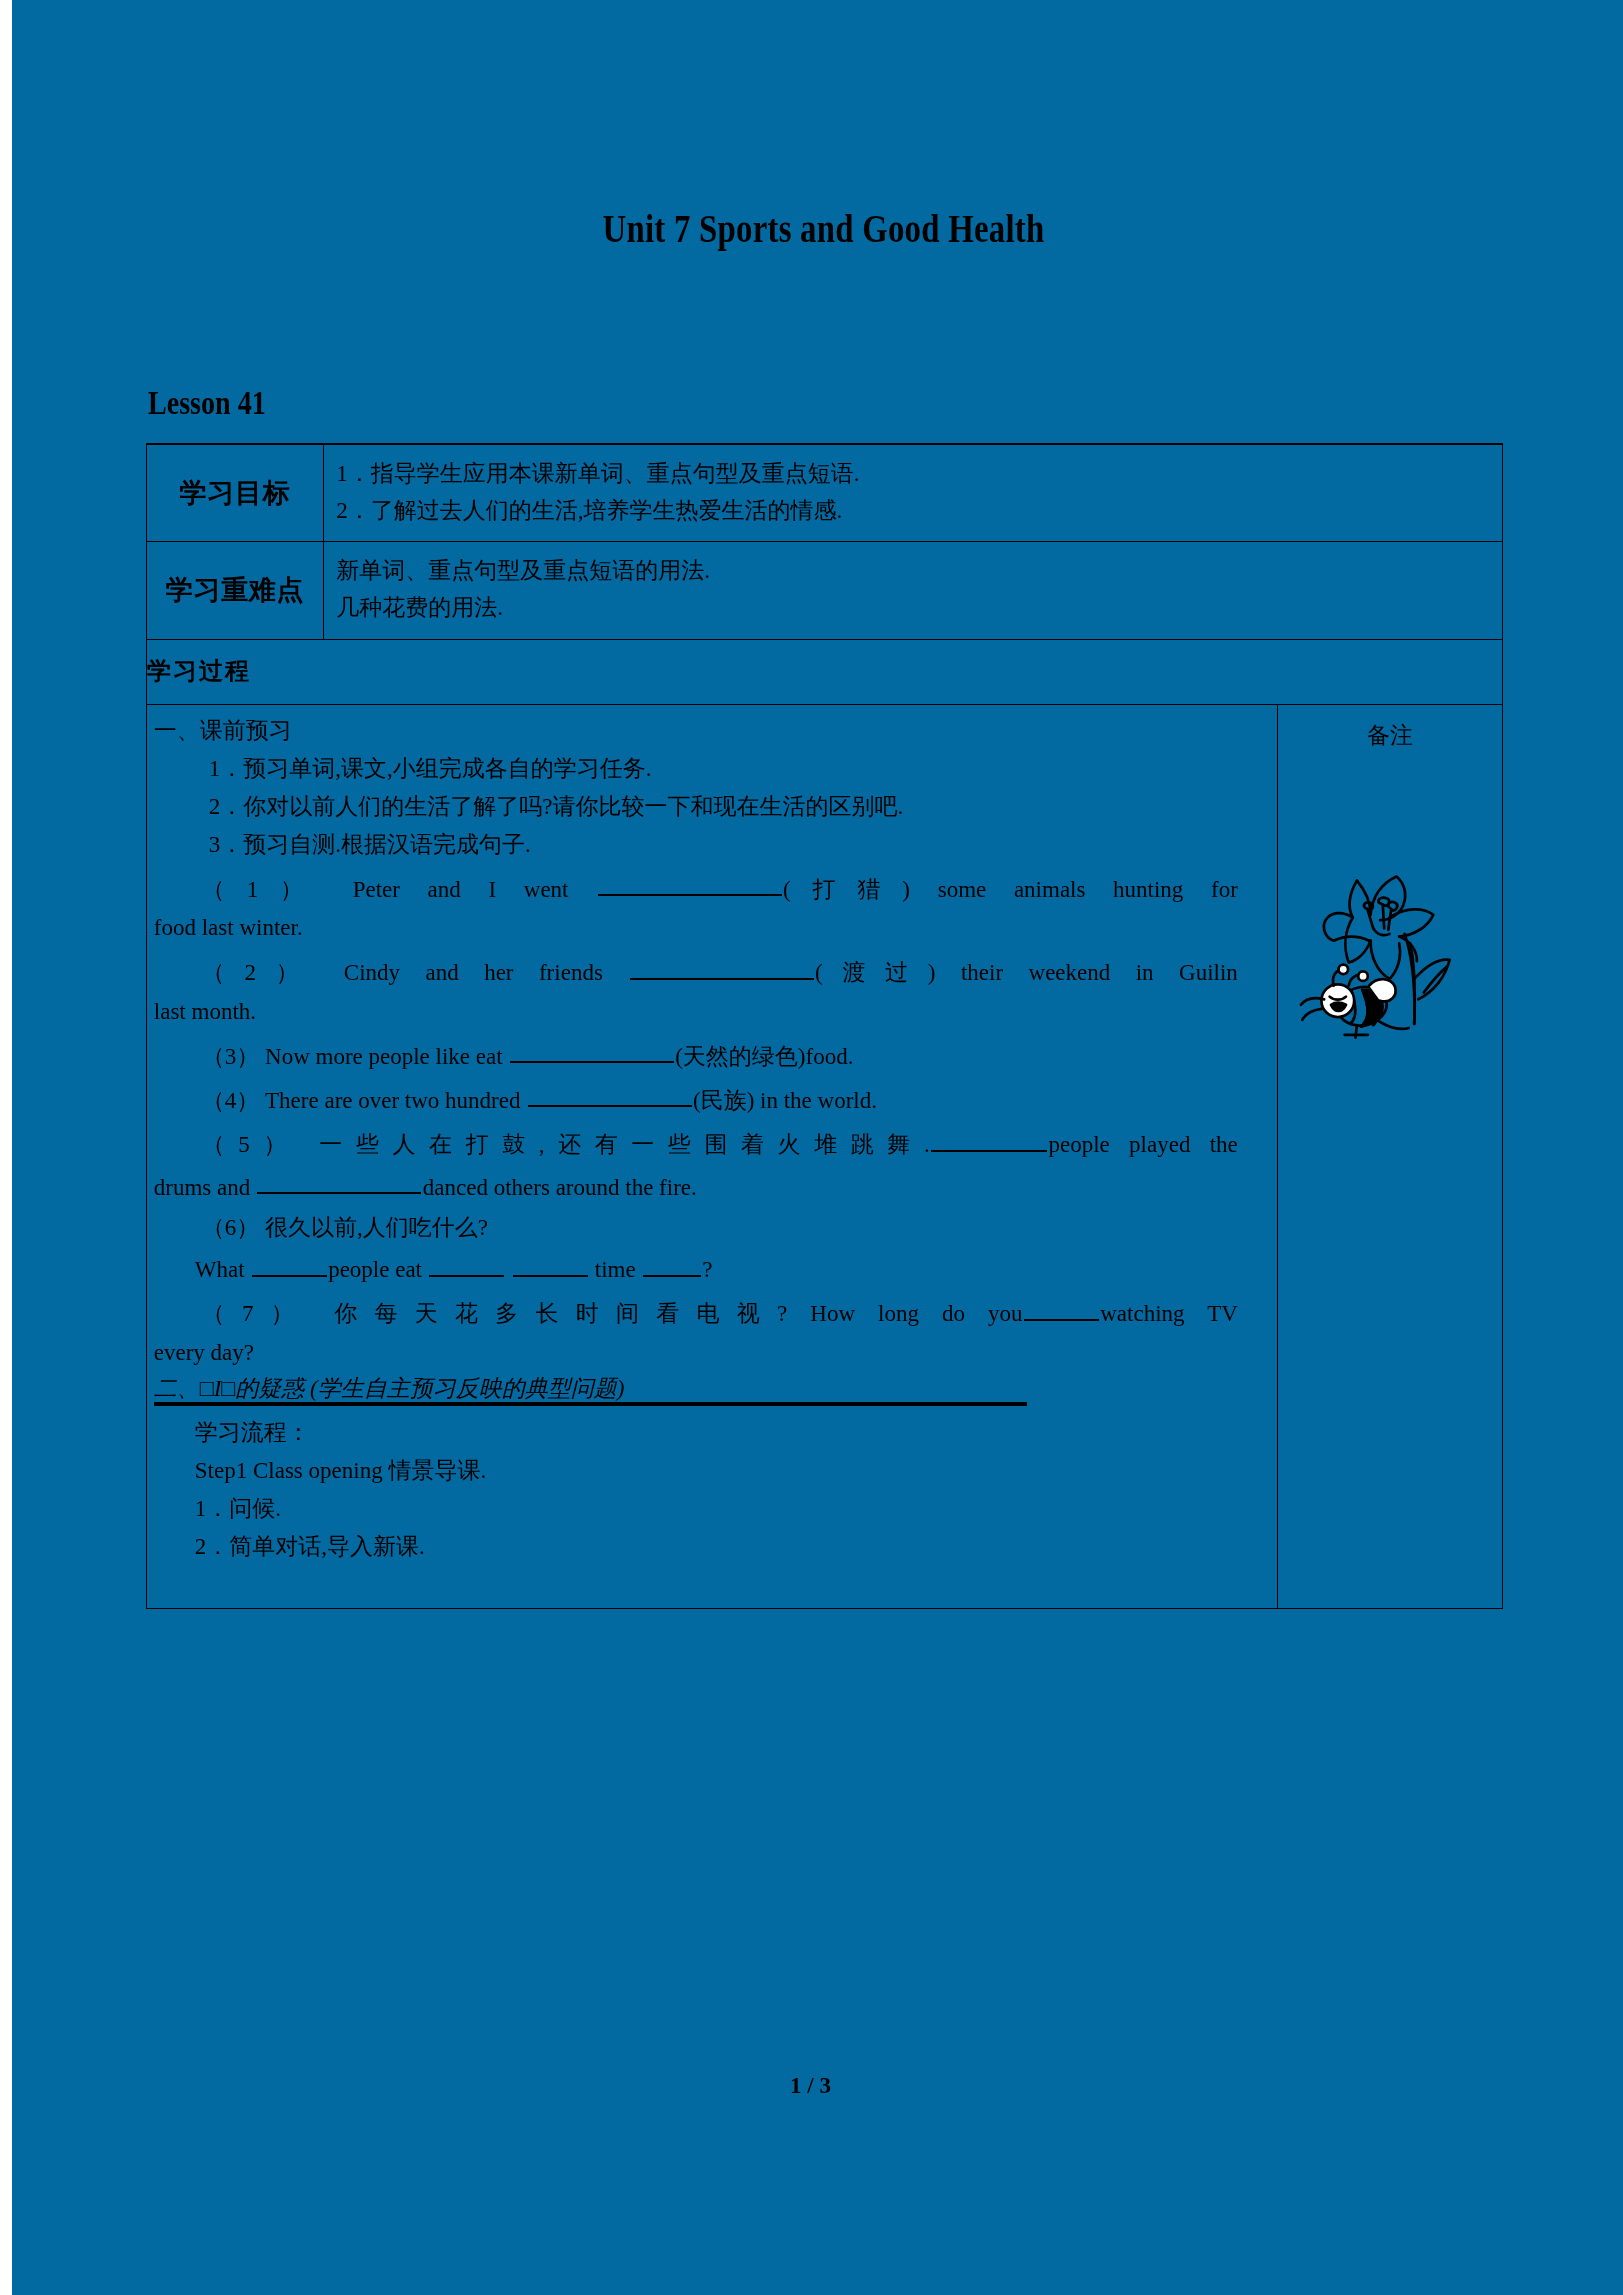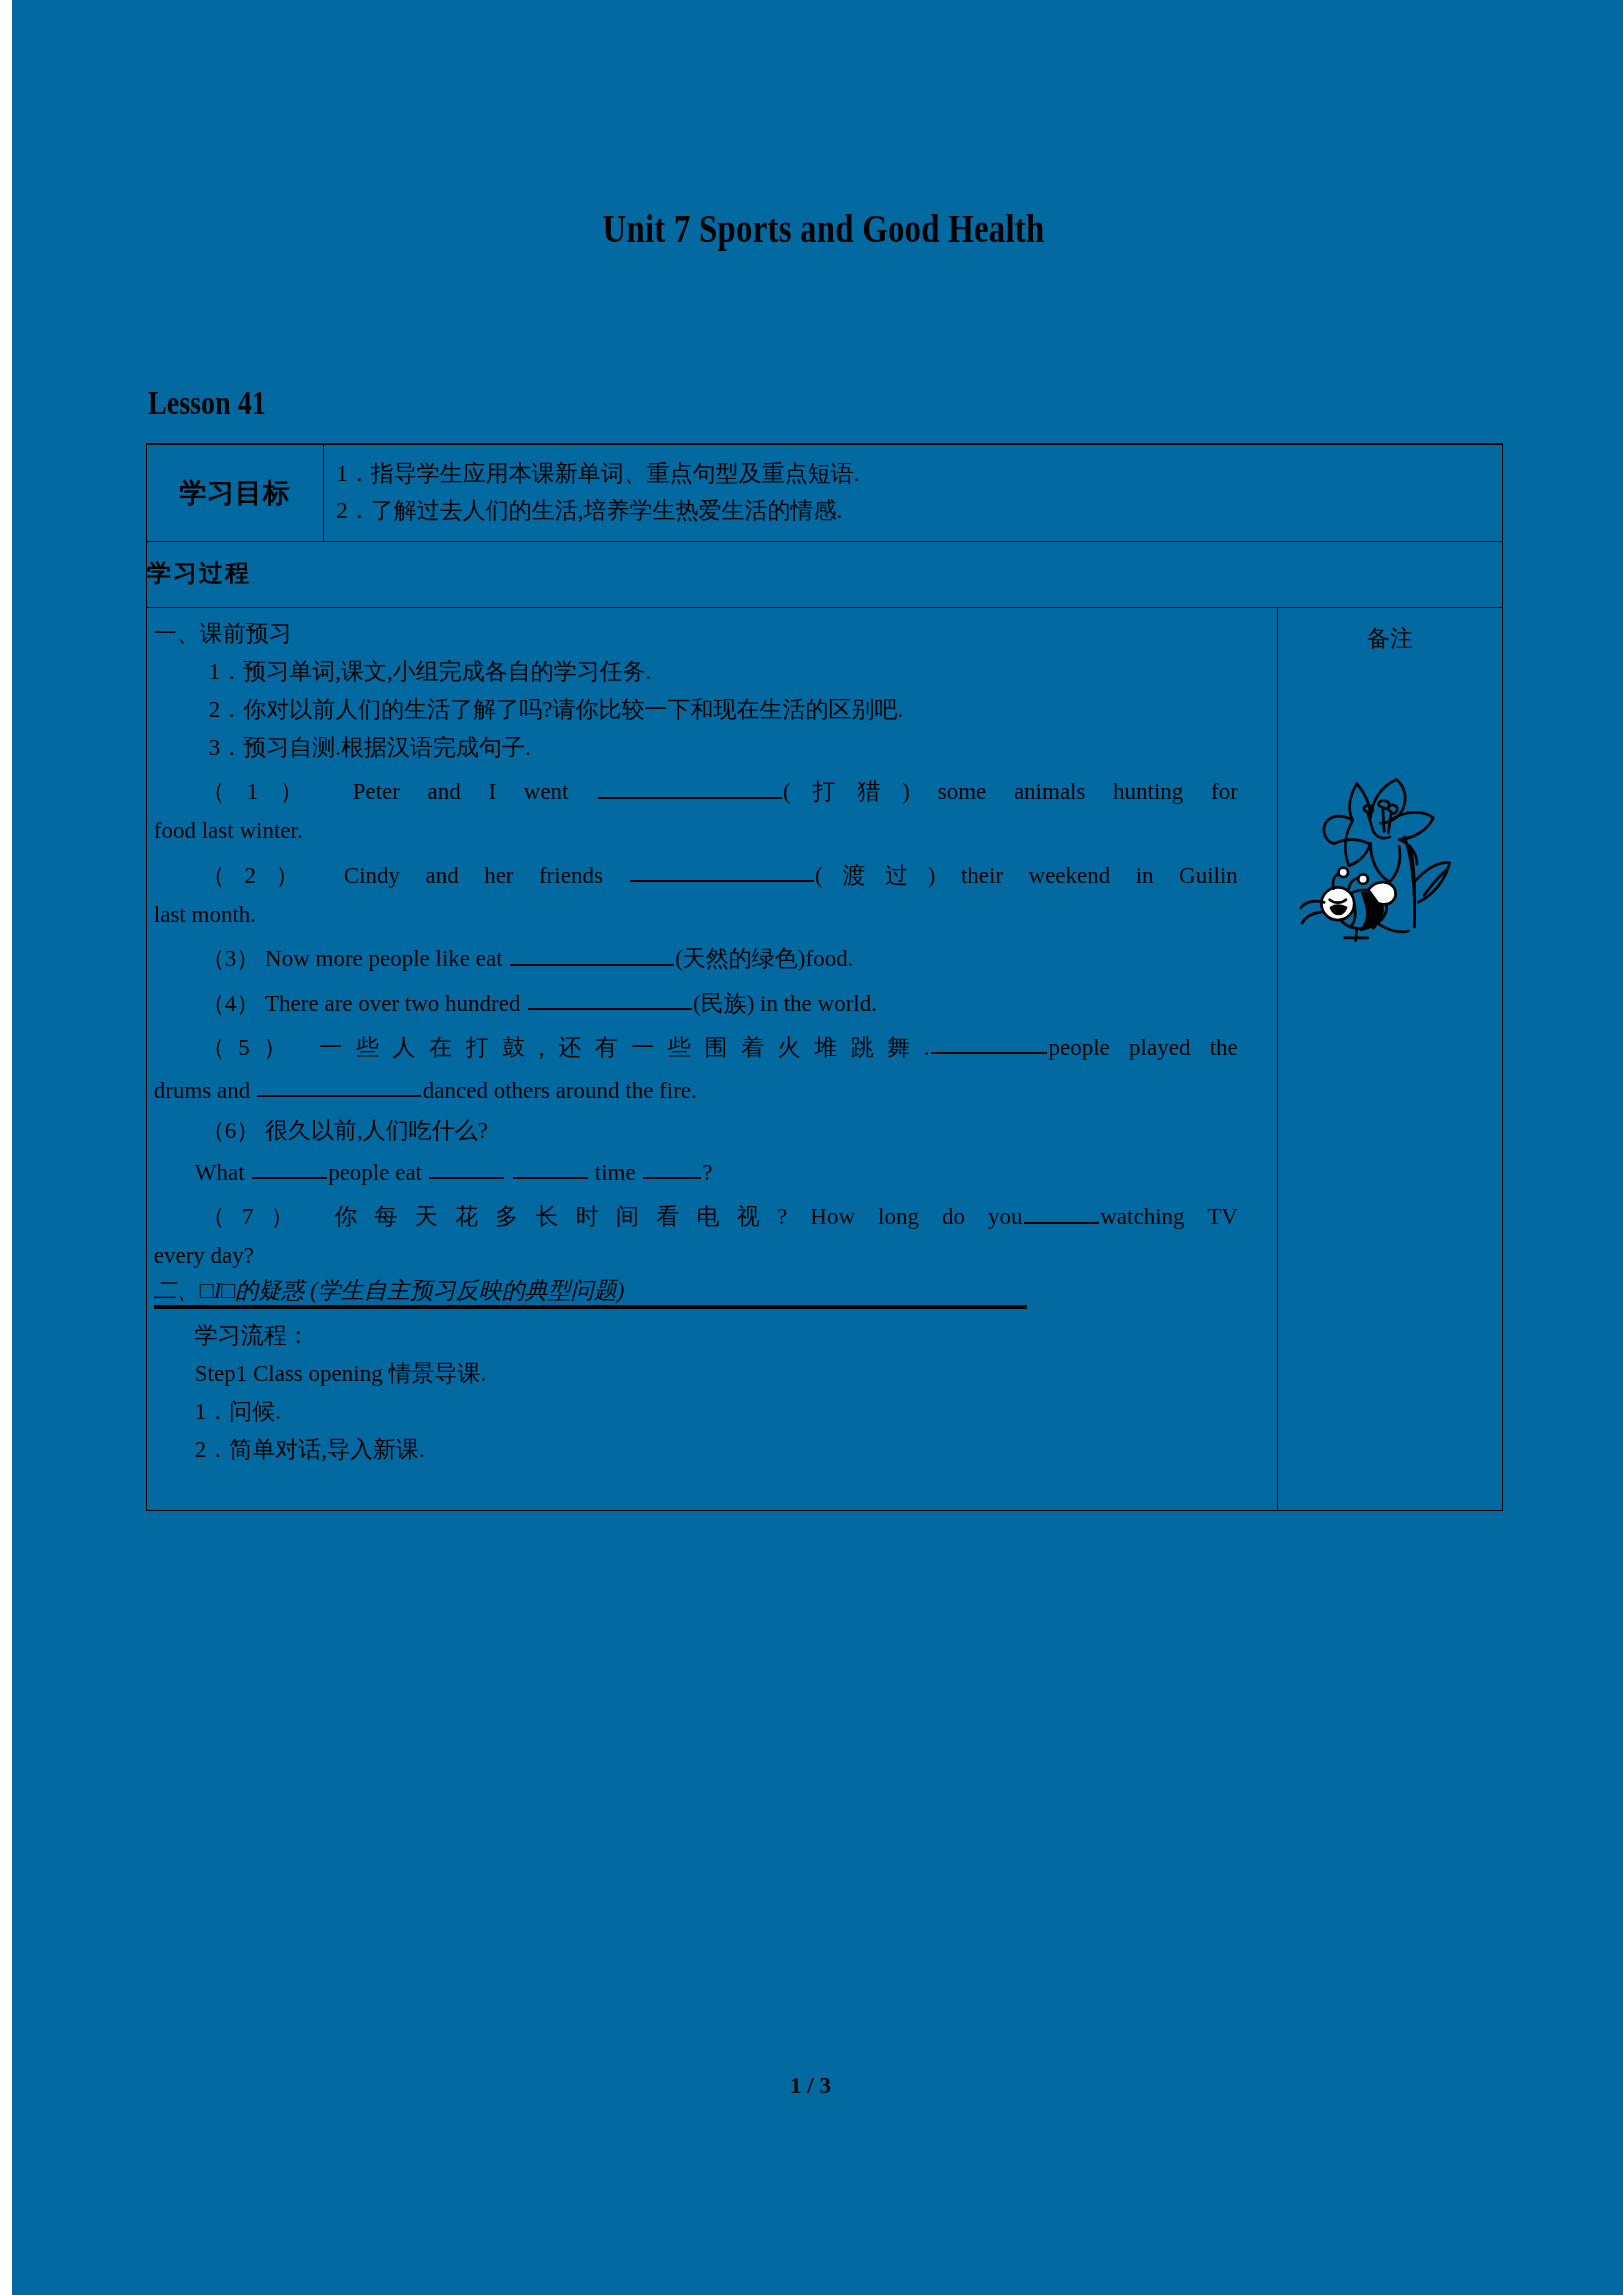--- a/index.html
+++ b/index.html
@@ -206,20 +206,27 @@
     <tbody>
 
       <tr>
         <td class="cell-label outer-thick">学习目标</td>
         <td class="cell-body outer-thick" colspan="2">
           <div class="line">1．指导学生应用本课新单词、重点句型及重点短语.</div>
           <div class="line">2．了解过去人们的生活,培养学生热爱生活的情感.</div>
         </td>
       </tr>
 
+      <tr>
+        <td class="cell-label">学习重难点</td>
+        <td class="cell-body" colspan="2">
+          <div class="line">新单词、重点句型及重点短语的用法.</div>
+          <div class="line">几种花费的用法.</div>
+        </td>
+      </tr>
 
       <tr>
         <td class="process-header" colspan="3">学习过程</td>
       </tr>
 
       <tr>
         <td class="content-cell" colspan="2">
 
           <div class="sec-head">一、课前预习</div>
 

